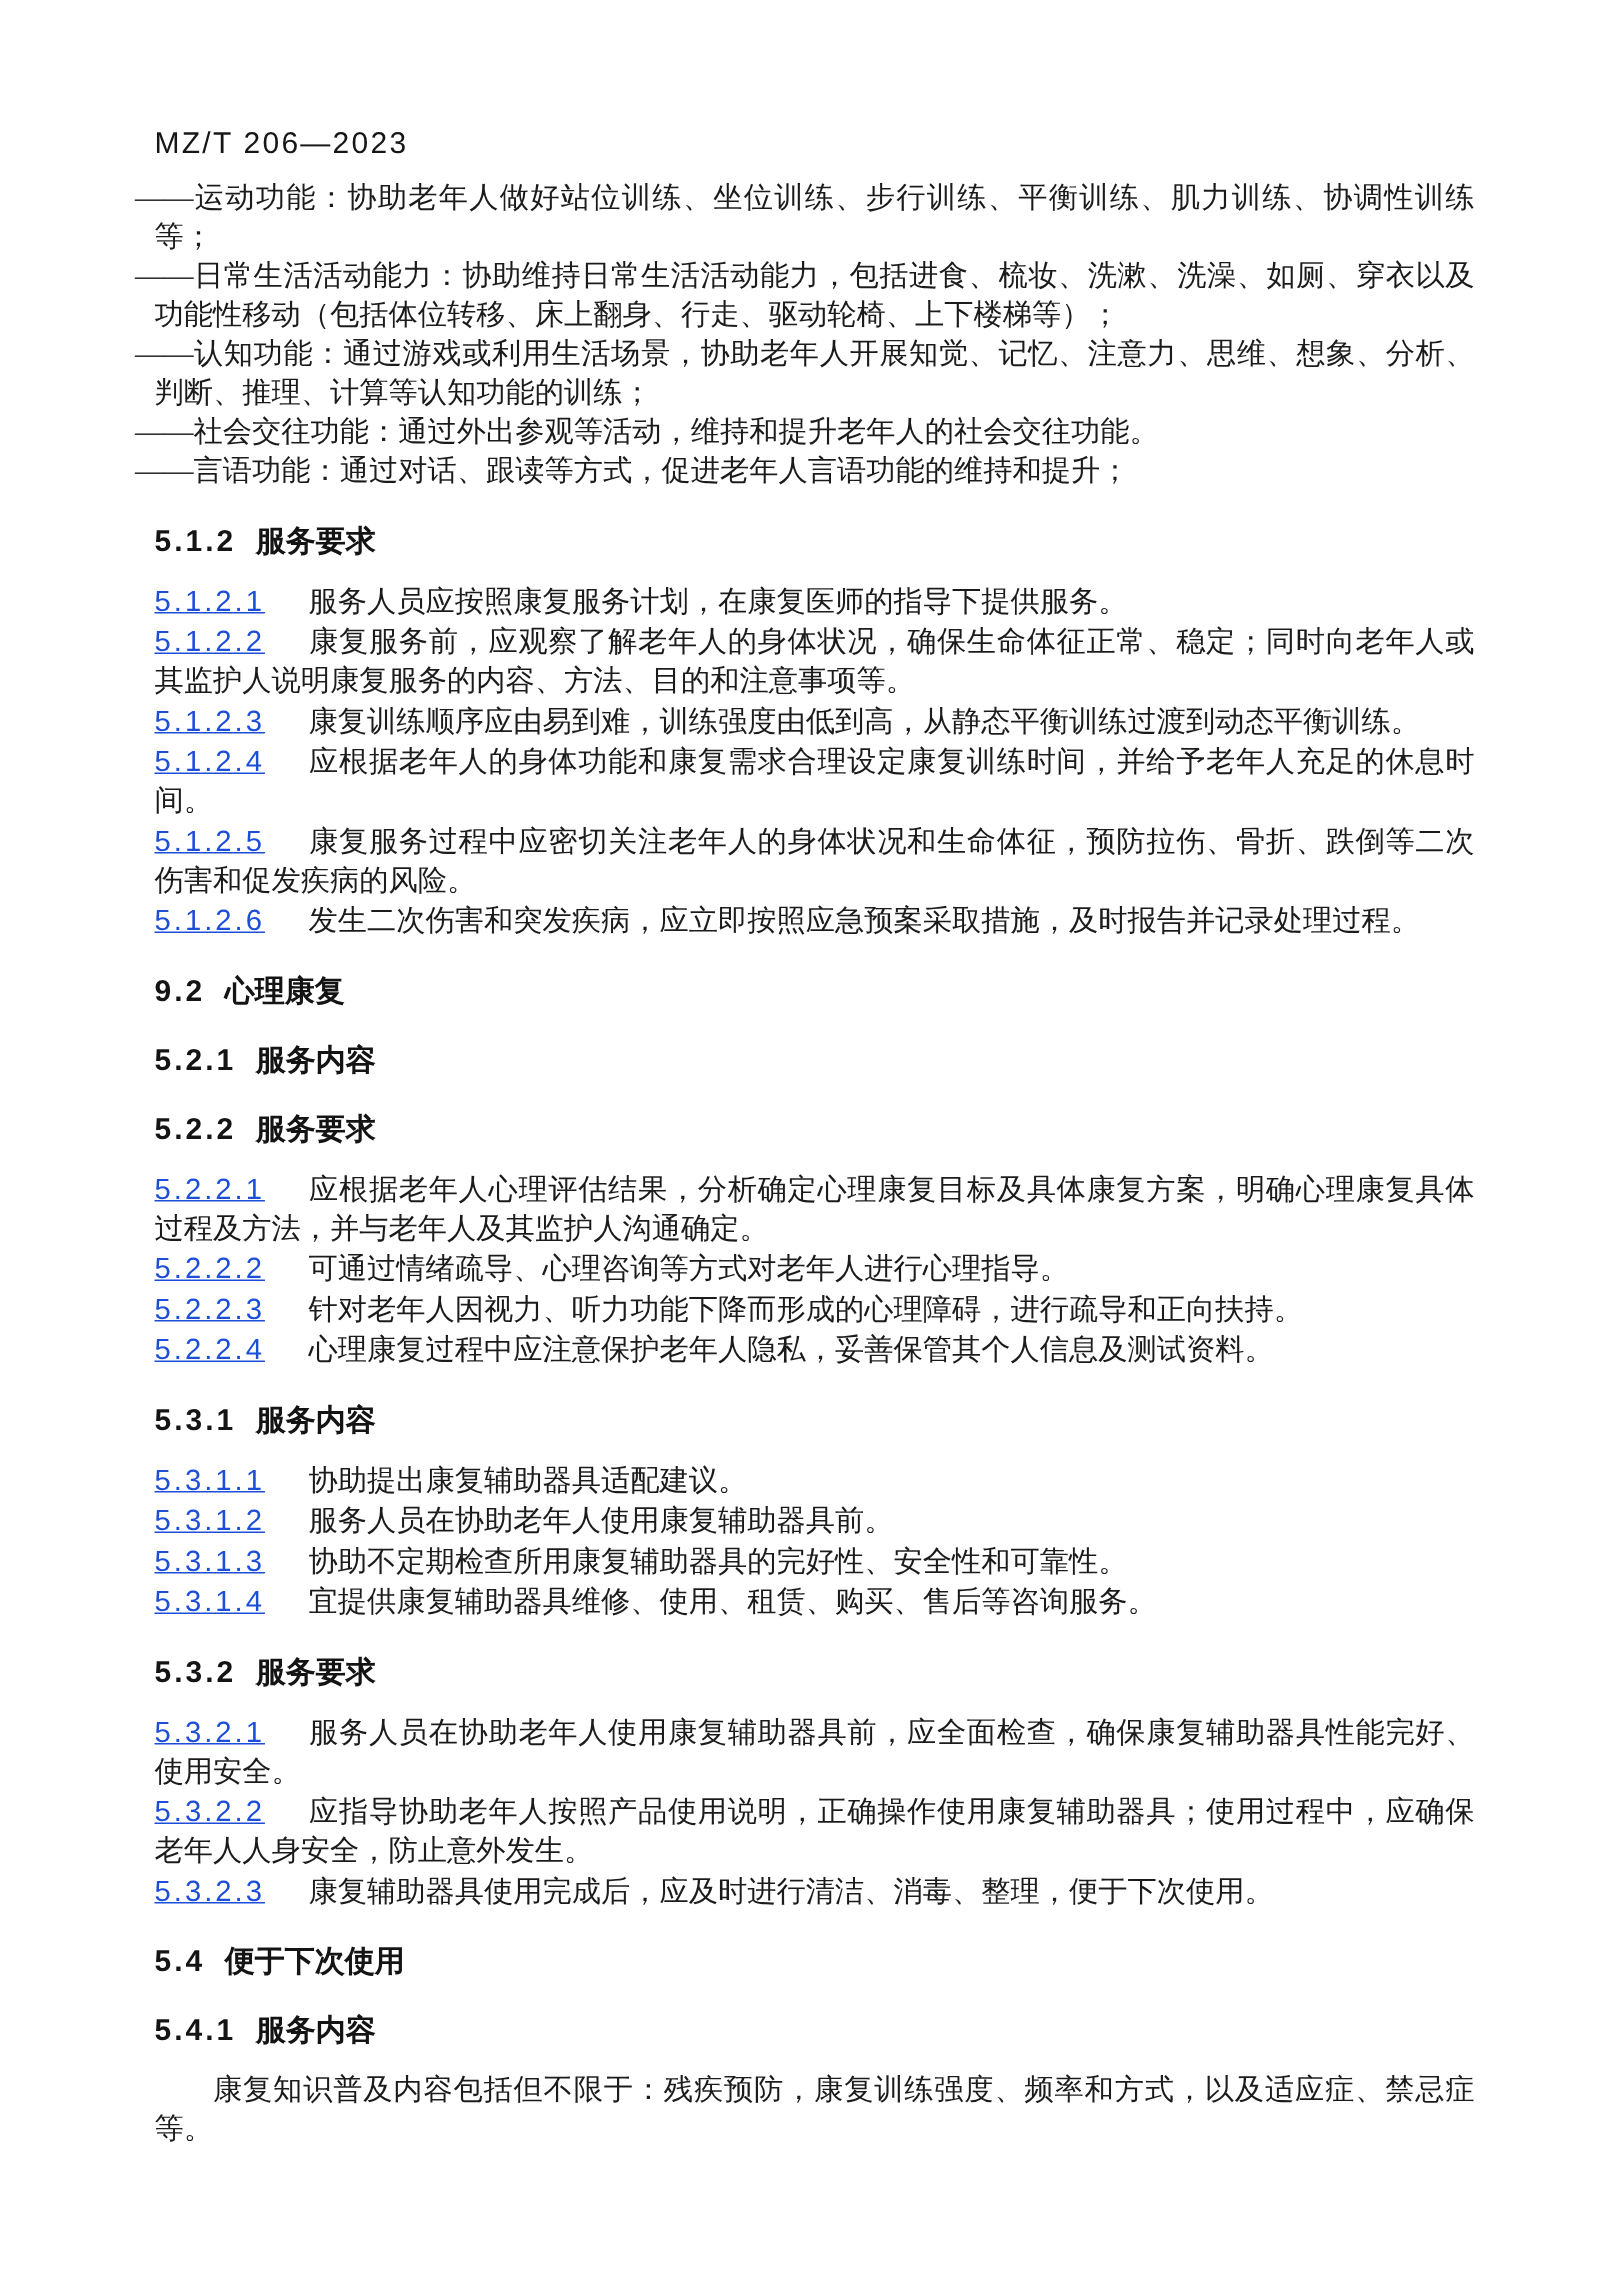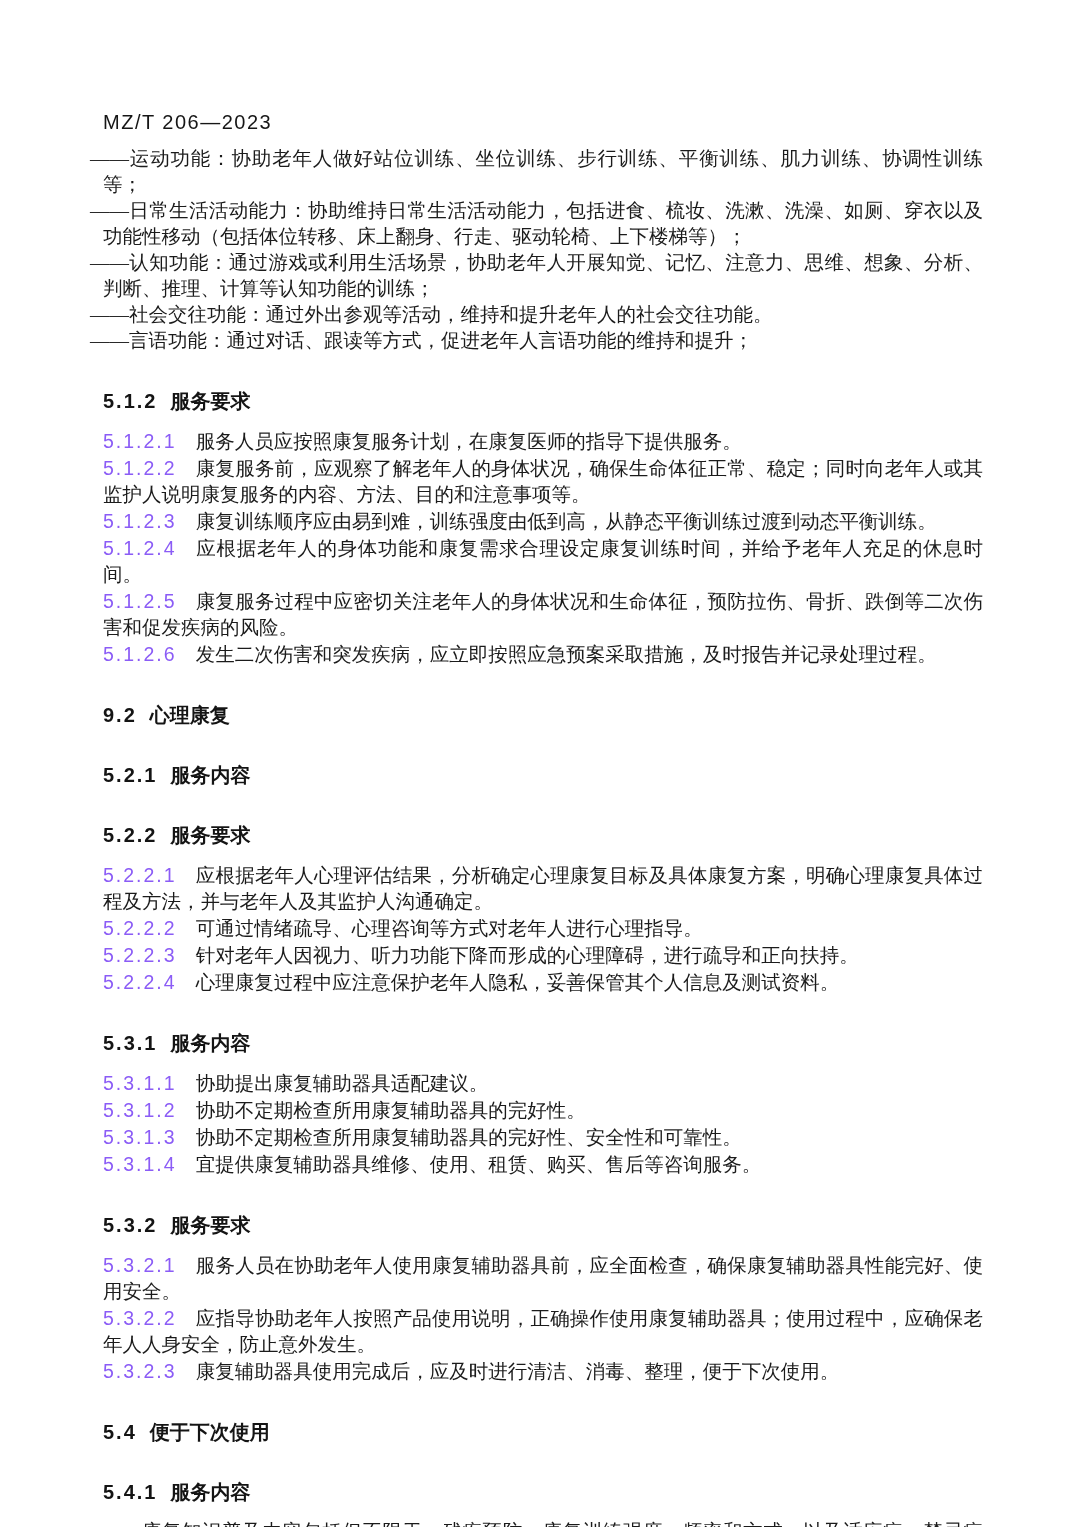--- a/index.html
+++ b/index.html
@@ -11,21 +11,21 @@
     height: 1527px;
     background: #ffffff;
     color: #1b1b1b;
     font-family: "Liberation Serif", serif;
     overflow: hidden;
   }
   .page {
     box-sizing: border-box;
     width: 1080px;
     height: 1527px;
-    padding: 110px 97px 30px 103px;
+    padding: 84px 97px 30px 103px;
     background: #ffffff;
     position: relative;
     overflow: hidden;
   }
   .doc-header {
     font-family: "Liberation Sans", sans-serif;
     font-size: 20px;
     line-height: 24px;
     letter-spacing: 1.5px;
     font-weight: 500;
@@ -47,35 +47,36 @@
     padding-left: 26px;
     text-indent: -13px;
     font-family: Liberation Serif, serif;
   }
   
   .block-h2, .block-h3 {
     font-family: "Liberation Sans", sans-serif;
     font-weight: bold;
     font-size: 20px;
     line-height: 26px;
-    margin: 34px 0 14px !important;
+    margin: 20px 0 14px !important;
     text-align: left;
     color: #141414;
   }
   .block-h2 .num, .block-h3 .num {
     letter-spacing: 2px;
     margin-right: 13px;
   }
   
   .block-clause .num {
     font-family: "Liberation Sans", sans-serif;
     letter-spacing: 2px;
-    margin-right: 19px;
+    margin-right: 29px;
     white-space: nowrap;
-    color: #8b5cf6;
+    color: #1d4ed8;
+    text-decoration: underline;
   }
   
   .block-para {
     text-indent: 2em;
   }
 </style>
 </head>
 <body>
 
 <main class="page">
@@ -99,21 +100,21 @@
       <p class="block-clause"><span class="num">5.1.2.6</span><span>发生二次伤害和突发疾病，应立即按照应急预案采取措施，及时报告并记录处理过程。</span></p>
       <h2 class="block-h2"><span class="num">9.2</span><span class="title">心理康复</span></h2>
       <h3 class="block-h3"><span class="num">5.2.1</span><span class="title">服务内容</span></h3>
       <h3 class="block-h3"><span class="num">5.2.2</span><span class="title">服务要求</span></h3>
       <p class="block-clause"><span class="num">5.2.2.1</span><span>应根据老年人心理评估结果，分析确定心理康复目标及具体康复方案，明确心理康复具体过程及方法，并与老年人及其监护人沟通确定。</span></p>
       <p class="block-clause"><span class="num">5.2.2.2</span><span>可通过情绪疏导、心理咨询等方式对老年人进行心理指导。</span></p>
       <p class="block-clause"><span class="num">5.2.2.3</span><span>针对老年人因视力、听力功能下降而形成的心理障碍，进行疏导和正向扶持。</span></p>
       <p class="block-clause"><span class="num">5.2.2.4</span><span>心理康复过程中应注意保护老年人隐私，妥善保管其个人信息及测试资料。</span></p>
       <h3 class="block-h3"><span class="num">5.3.1</span><span class="title">服务内容</span></h3>
       <p class="block-clause"><span class="num">5.3.1.1</span><span>协助提出康复辅助器具适配建议。</span></p>
-      <p class="block-clause"><span class="num">5.3.1.2</span><span>协助不定期检查所用康复辅助器具的完好性。</span></p>
+      <p class="block-clause"><span class="num">5.3.1.2</span><span>服务人员在协助老年人使用康复辅助器具前。</span></p>
       <p class="block-clause"><span class="num">5.3.1.3</span><span>协助不定期检查所用康复辅助器具的完好性、安全性和可靠性。</span></p>
       <p class="block-clause"><span class="num">5.3.1.4</span><span>宜提供康复辅助器具维修、使用、租赁、购买、售后等咨询服务。</span></p>
       <h3 class="block-h3"><span class="num">5.3.2</span><span class="title">服务要求</span></h3>
       <p class="block-clause"><span class="num">5.3.2.1</span><span>服务人员在协助老年人使用康复辅助器具前，应全面检查，确保康复辅助器具性能完好、使用安全。</span></p>
       <p class="block-clause"><span class="num">5.3.2.2</span><span>应指导协助老年人按照产品使用说明，正确操作使用康复辅助器具；使用过程中，应确保老年人人身安全，防止意外发生。</span></p>
       <p class="block-clause"><span class="num">5.3.2.3</span><span>康复辅助器具使用完成后，应及时进行清洁、消毒、整理，便于下次使用。</span></p>
       <h2 class="block-h2"><span class="num">5.4</span><span class="title">便于下次使用</span></h2>
       <h3 class="block-h3"><span class="num">5.4.1</span><span class="title">服务内容</span></h3>
       <p class="block-para">康复知识普及内容包括但不限于：残疾预防，康复训练强度、频率和方式，以及适应症、禁忌症等。</p>
     </section>

